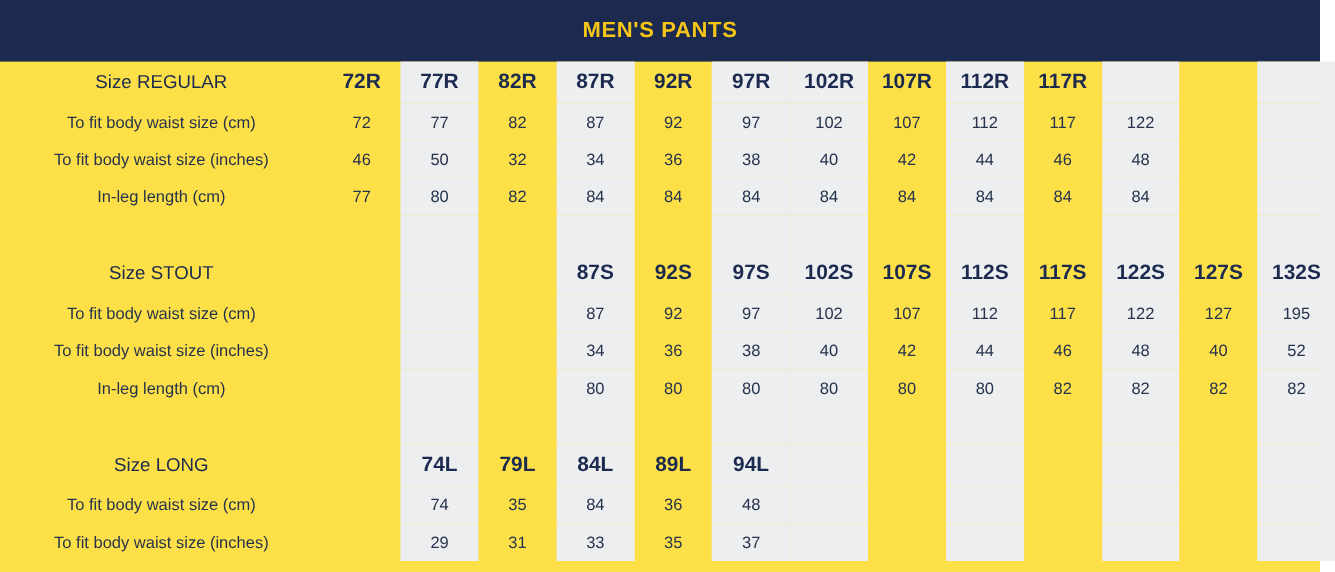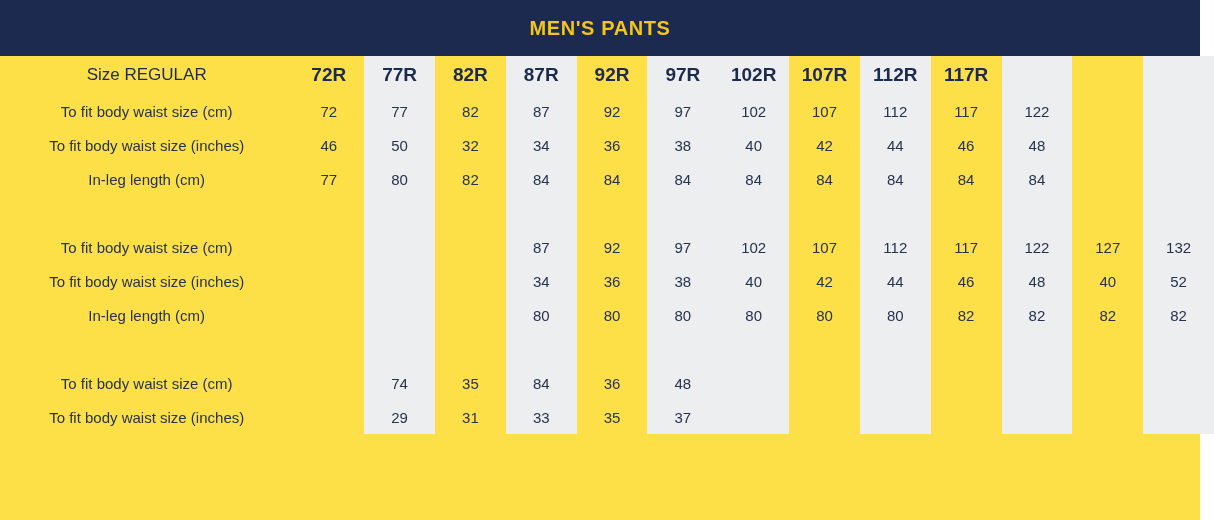--- a/index.html
+++ b/index.html
@@ -170,35 +170,51 @@
           <td></td>
           <td class="shaded"></td>
           <td class="shaded"></td>
           <td></td>
           <td class="shaded"></td>
           <td></td>
           <td class="shaded"></td>
           <td></td>
           <td class="shaded"></td>
         </tr>
+        <tr class="header-row">
+          <td class="label-cell">Size STOUT</td>
+          <td></td>
+          <td class="shaded"></td>
+          <td></td>
+          <td class="shaded">87S</td>
+          <td>92S</td>
+          <td class="shaded">97S</td>
+          <td class="shaded">102S</td>
+          <td>107S</td>
+          <td class="shaded">112S</td>
+          <td>117S</td>
+          <td class="shaded">122S</td>
+          <td>127S</td>
+          <td class="shaded">132S</td>
+        </tr>
         <tr>
           <td class="label-cell">To fit body waist size (cm)</td>
           <td></td>
           <td class="shaded"></td>
           <td></td>
           <td class="shaded">87</td>
           <td>92</td>
           <td class="shaded">97</td>
           <td class="shaded">102</td>
           <td>107</td>
           <td class="shaded">112</td>
           <td>117</td>
           <td class="shaded">122</td>
           <td>127</td>
-          <td class="shaded">132</td>
+          <td class="shaded">195</td>
         </tr>
         <tr>
           <td class="label-cell">To fit body waist size (inches)</td>
           <td></td>
           <td class="shaded"></td>
           <td></td>
           <td class="shaded">34</td>
           <td>36</td>
           <td class="shaded">38</td>
           <td class="shaded">40</td>
@@ -234,20 +250,36 @@
           <td></td>
           <td class="shaded"></td>
           <td class="shaded"></td>
           <td></td>
           <td class="shaded"></td>
           <td></td>
           <td class="shaded"></td>
           <td></td>
           <td class="shaded"></td>
         </tr>
+        <tr class="header-row">
+          <td class="label-cell">Size LONG</td>
+          <td></td>
+          <td class="shaded">74L</td>
+          <td>79L</td>
+          <td class="shaded">84L</td>
+          <td>89L</td>
+          <td class="shaded">94L</td>
+          <td class="shaded"></td>
+          <td></td>
+          <td class="shaded"></td>
+          <td></td>
+          <td class="shaded"></td>
+          <td></td>
+          <td class="shaded"></td>
+        </tr>
         <tr>
           <td class="label-cell">To fit body waist size (cm)</td>
           <td></td>
           <td class="shaded">74</td>
           <td>35</td>
           <td class="shaded">84</td>
           <td>36</td>
           <td class="shaded">48</td>
           <td class="shaded"></td>
           <td></td>

